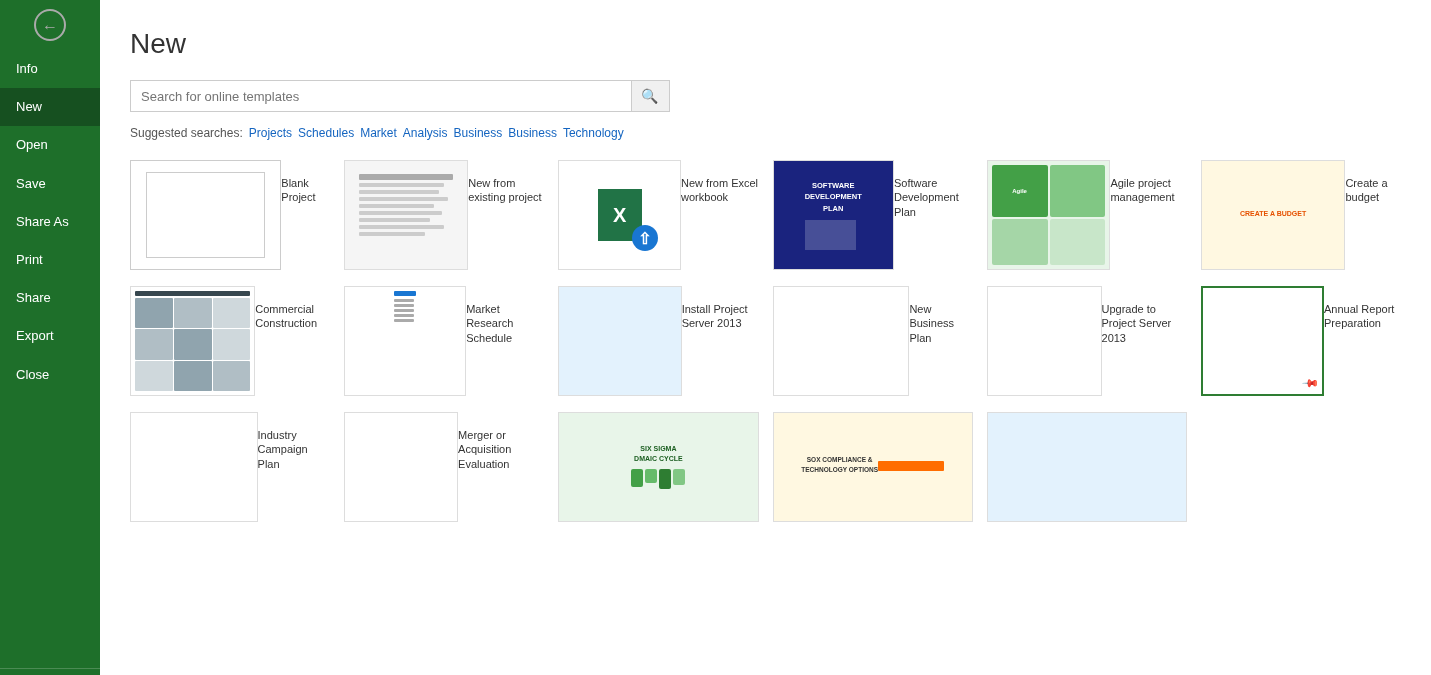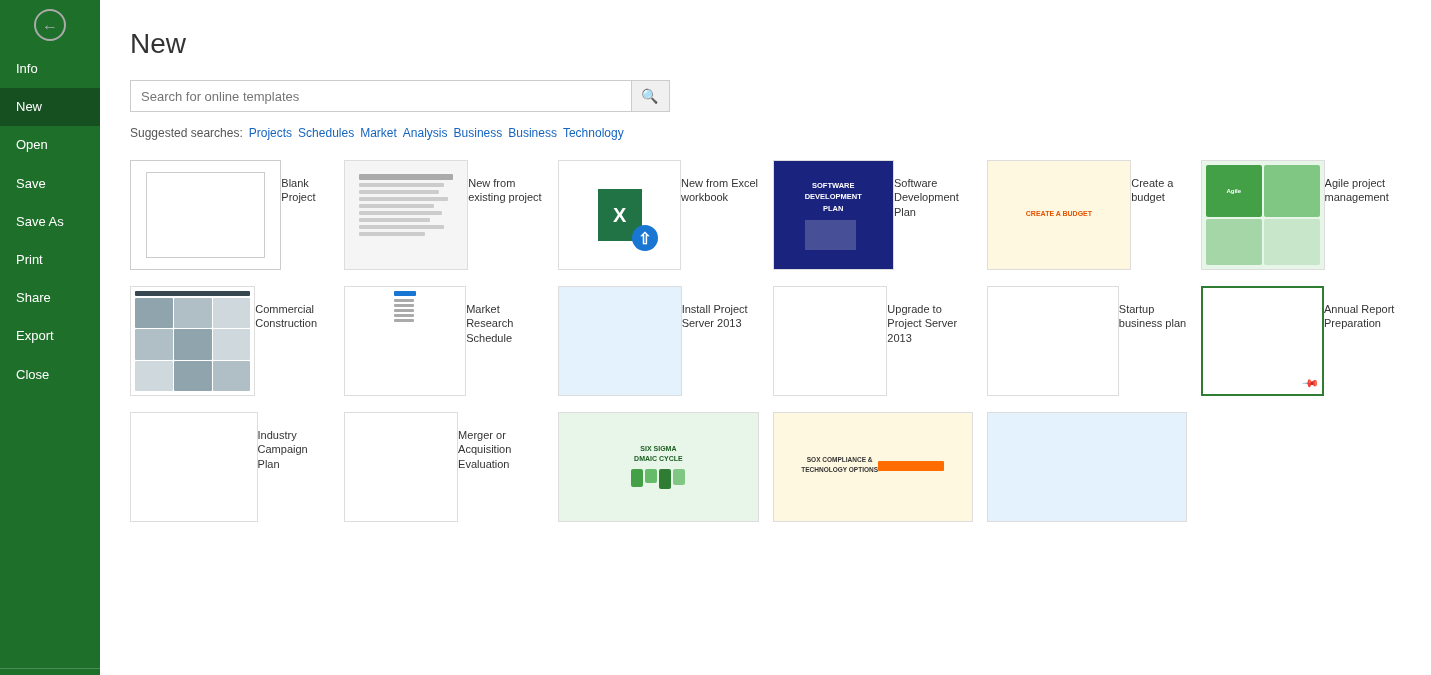--- a/index.html
+++ b/index.html
@@ -170,21 +170,21 @@
 
 <div class="sidebar">
   <div class="sidebar-back">
     <div class="back-circle">←</div>
   </div>
   <div class="sidebar-nav">
     <div class="sidebar-item">Info</div>
     <div class="sidebar-item active">New</div>
     <div class="sidebar-item">Open</div>
     <div class="sidebar-item">Save</div>
-    <div class="sidebar-item">Save As</div>
+    <div class="sidebar-item">Share As</div>
     <div class="sidebar-item">Print</div>
     <div class="sidebar-item">Share</div>
     <div class="sidebar-item">Export</div>
     <div class="sidebar-item">Close</div>
   </div>
   <hr class="sidebar-divider">
 </div>
 
 <div class="main">
   <h1 class="page-title">New</h1>
@@ -242,46 +242,46 @@
     </div>
 
     <div class="template-item">
       <div class="template-thumb" style="background:#1a237e;display:flex;align-items:center;justify-content:center;padding:6px;">
         <div style="color:#fff;font-size:7.5px;font-weight:bold;text-align:center;line-height:1.5;">SOFTWARE<br>DEVELOPMENT<br>PLAN<br><div style="margin-top:6px;background:rgba(255,255,255,0.2);height:30px;width:90%;"></div></div>
       </div>
       <div class="template-name">Software Development Plan</div>
     </div>
 
     <div class="template-item">
+      <div class="template-thumb" style="background:#e8f5e9;padding:4px;">
+        <div style="width:100%;height:100%;display:grid;grid-template-columns:1fr 1fr;gap:2px;">
+          <div style="background:#43a047;border-radius:2px;display:flex;align-items:center;justify-content:center;color:#fff;font-size:6px;font-weight:bold;">Agile</div>
+          <div style="background:#81c784;border-radius:2px;"></div>
+          <div style="background:#a5d6a7;border-radius:2px;"></div>
+          <div style="background:#c8e6c9;border-radius:2px;"></div>
+        </div>
+      </div>
+      <div class="template-name">Agile project management</div>
+    </div>
+
+    <div class="template-item">
       <div class="template-thumb" style="background:#fff8e1;padding:5px;">
         <div style="font-size:7px;font-weight:bold;color:#e65100;text-align:center;margin-bottom:4px;">CREATE A BUDGET</div>
         <div style="display:flex;flex-direction:column;gap:2px;">
           <div style="height:3px;background:#1976d2;width:100%;border-radius:1px;"></div>
           <div style="height:3px;background:#e65100;width:85%;border-radius:1px;"></div>
           <div style="height:3px;background:#1976d2;width:95%;border-radius:1px;"></div>
           <div style="height:3px;background:#e65100;width:75%;border-radius:1px;"></div>
           <div style="height:3px;background:#1976d2;width:90%;border-radius:1px;"></div>
           <div style="height:3px;background:#ccc;width:60%;border-radius:1px;"></div>
           <div style="height:3px;background:#ccc;width:55%;border-radius:1px;"></div>
           <div style="height:3px;background:#ccc;width:70%;border-radius:1px;"></div>
         </div>
       </div>
       <div class="template-name">Create a budget</div>
-    </div>
-
-    <div class="template-item">
-      <div class="template-thumb" style="background:#e8f5e9;padding:4px;">
-        <div style="width:100%;height:100%;display:grid;grid-template-columns:1fr 1fr;gap:2px;">
-          <div style="background:#43a047;border-radius:2px;display:flex;align-items:center;justify-content:center;color:#fff;font-size:6px;font-weight:bold;">Agile</div>
-          <div style="background:#81c784;border-radius:2px;"></div>
-          <div style="background:#a5d6a7;border-radius:2px;"></div>
-          <div style="background:#c8e6c9;border-radius:2px;"></div>
-        </div>
-      </div>
-      <div class="template-name">Agile project management</div>
     </div>
 
     <div class="template-item">
       <div class="template-thumb" style="background:#fff;padding:4px;">
         <div style="display:flex;flex-direction:column;gap:2px;width:100%;height:100%;">
           <div style="height:5px;background:#37474f;width:100%;border-radius:1px;"></div>
           <div style="flex:1;display:grid;grid-template-columns:1fr 1fr 1fr;gap:1px;">
             <div style="background:#90a4ae;border-radius:1px;"></div>
             <div style="background:#b0bec5;border-radius:1px;"></div>
             <div style="background:#cfd8dc;border-radius:1px;"></div>
@@ -341,53 +341,52 @@
             <div style="height:4px;background:#90caf9;border-radius:1px;width:70%;"></div>
             <div style="height:4px;background:#64b5f6;border-radius:1px;width:85%;"></div>
             <div style="height:4px;background:#42a5f5;border-radius:1px;width:75%;"></div>
           </div>
         </div>
       </div>
       <div class="template-name">Install Project Server 2013</div>
     </div>
 
 
+    <div class="template-item">
+      <div class="template-thumb" style="background:#fff;padding:4px;">
+        <div style="display:flex;flex-direction:column;gap:2px;height:100%;">
+          <div style="height:5px;background:#ff8f00;border-radius:1px;width:100%;"></div>
+          <div style="height:5px;background:#ffa000;border-radius:1px;width:80%;"></div>
+          <div style="flex:1;display:flex;flex-direction:column;gap:2px;margin-top:2px;">
+            <div style="height:3px;background:#ffe082;border-radius:1px;width:100%;"></div>
+            <div style="height:3px;background:#ffe082;border-radius:1px;width:90%;"></div>
+            <div style="height:3px;background:#ffe082;border-radius:1px;width:95%;"></div>
+            <div style="height:3px;background:#ffe082;border-radius:1px;width:85%;"></div>
+          </div>
+        </div>
+      </div>
+      <div class="template-name">New Business Plan</div>
+    </div>
 
     <div class="template-item">
       <div class="template-thumb" style="background:#fff;padding:4px;">
         <div style="display:flex;flex-direction:column;gap:1px;height:100%;">
           <div style="height:5px;background:#546e7a;border-radius:1px;"></div>
           <div style="flex:1;display:flex;flex-direction:column;gap:2px;margin-top:2px;">
             <div style="height:4px;background:#b0bec5;border-radius:1px;width:100%;"></div>
             <div style="height:4px;background:#90a4ae;border-radius:1px;width:85%;"></div>
             <div style="height:4px;background:#cfd8dc;border-radius:1px;width:95%;"></div>
             <div style="height:4px;background:#b0bec5;border-radius:1px;width:75%;"></div>
             <div style="height:4px;background:#90a4ae;border-radius:1px;width:80%;"></div>
           </div>
         </div>
       </div>
       <div class="template-name">Upgrade to Project Server 2013</div>
     </div>
 
-    <div class="template-item">
-      <div class="template-thumb" style="background:#fff;padding:4px;">
-        <div style="display:flex;flex-direction:column;gap:2px;height:100%;">
-          <div style="height:5px;background:#37474f;border-radius:1px;"></div>
-          <div style="flex:1;display:flex;flex-direction:column;gap:2px;margin-top:2px;">
-            <div style="height:3px;background:#b0bec5;border-radius:1px;width:100%;"></div>
-            <div style="height:3px;background:#b0bec5;border-radius:1px;width:90%;"></div>
-            <div style="height:3px;background:#90a4ae;border-radius:1px;width:95%;"></div>
-            <div style="height:3px;background:#b0bec5;border-radius:1px;width:85%;"></div>
-            <div style="height:3px;background:#cfd8dc;border-radius:1px;width:100%;"></div>
-            <div style="height:3px;background:#b0bec5;border-radius:1px;width:80%;"></div>
-          </div>
-        </div>
-      </div>
-      <div class="template-name">Startup business plan</div>
-    </div>
 
     <div class="template-item selected">
       <div class="template-thumb" style="background:#fff;padding:4px;border:2px solid #2e7d32;">
         <div style="display:flex;flex-direction:column;gap:2px;height:100%;">
           <div style="height:5px;background:#1b5e20;border-radius:1px;"></div>
           <div style="flex:1;display:flex;flex-direction:column;gap:2px;margin-top:2px;">
             <div style="height:3px;background:#a5d6a7;border-radius:1px;width:100%;"></div>
             <div style="height:3px;background:#c8e6c9;border-radius:1px;width:90%;"></div>
             <div style="height:3px;background:#a5d6a7;border-radius:1px;width:95%;"></div>
             <div style="height:3px;background:#c8e6c9;border-radius:1px;width:85%;"></div>

